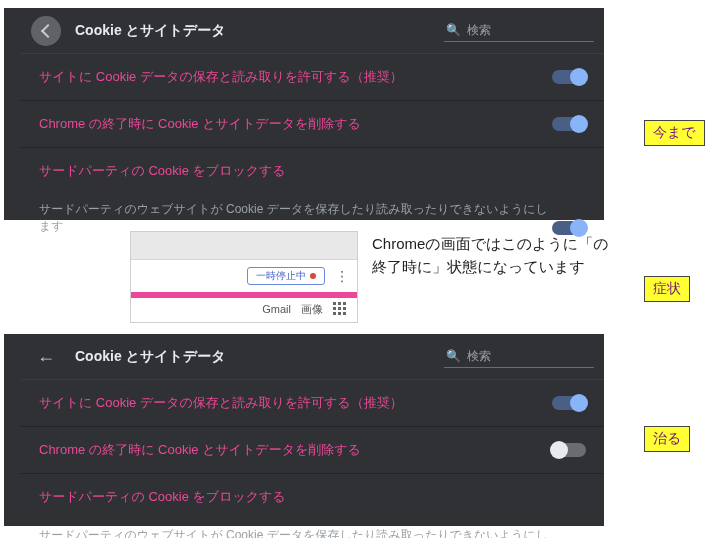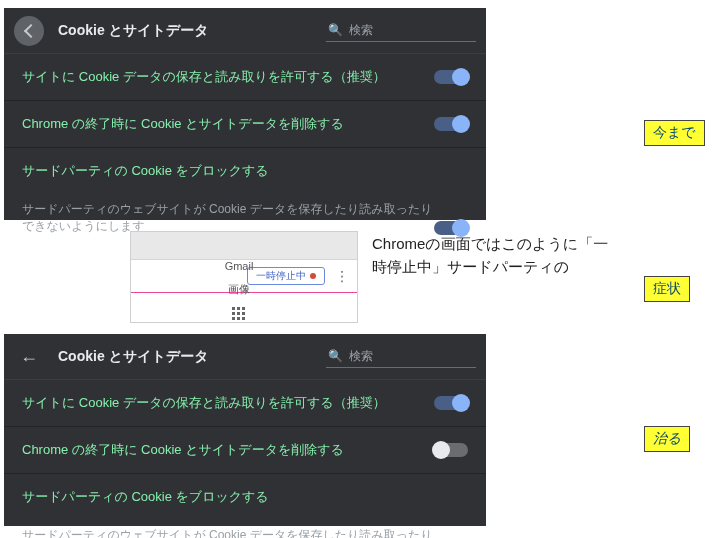--- a/index.html
+++ b/index.html
@@ -9,21 +9,22 @@
     width: 722px;
     height: 538px;
     position: relative;
     font-size: 13px;
   }
 
   
   .panel {
     background: #303135;
     color: #e8eaed;
-    width: 482px;
+    width: 600px;
+    padding-left: 17px;
   }
   .panel-top { position: absolute; left: 4px; top: 8px; height: 212px; }
   .panel-bot { position: absolute; left: 4px; top: 334px; height: 192px; }
 
   .panel-header {
     display: flex;
     align-items: center;
     height: 46px;
     padding: 0 10px;
     border-bottom: 1px solid #3c3d41;
@@ -71,21 +72,21 @@
   }
 
   .row {
     display: flex;
     align-items: center;
     padding: 14px 18px;
     border-bottom: 1px solid #222326;
   }
   .row:last-child { border-bottom: none; align-items: flex-end; }
   .row-text { flex: 1; }
-  .row-title { font-size: 13px; color: #86efac; }
+  .row-title { font-size: 13px; color: #ec4899; }
   .row-sub { font-size: 12px; color: #9aa0a6; margin-top: 21px; }
 
   .toggle {
     width: 34px; height: 14px;
     border-radius: 7px;
     position: relative;
   }
   .toggle.on { background: #4a5f86; }
   .toggle.off { background: #6b6c70; }
   .toggle::after {
@@ -134,22 +135,21 @@
     background: #d44b3a;
   }
   .kebab { font-size: 14px; color: #666; cursor: pointer; }
   .card-bot {
     display: flex;
     justify-content: flex-end;
     align-items: center;
     gap: 10px;
     padding-right: 10px;
     height: 28px;
-    border-top: 1px solid #ec4899;
-    flex-direction: column;
+    border-top: 6px solid #ec4899;
   }
   .apps-grid {
     width: 14px; height: 14px;
     display: grid;
     grid-template-columns: repeat(3, 3px);
     grid-template-rows: repeat(3, 3px);
     gap: 2px;
   }
   .apps-grid span { background: #666; }
 
@@ -163,25 +163,25 @@
     line-height: 1.55;
   }
 
   
   .tag {
     position: absolute;
     background: #ffff33;
     border: 1px solid #444;
     padding: 3px 8px;
     font-size: 14px;
-    color: #0c4a6e;
+    color: #701a75;
   }
   .tag-1 { left: 644px; top: 120px; }
   .tag-2 { left: 644px; top: 276px; text-align: right; }
-  .tag-3 { left: 644px; top: 426px; font-style: italic; }
+  .tag-3 { left: 644px; top: 426px; }
 </style>
 </head>
 <body>
 
 <div class="panel panel-top">
   <div class="panel-header">
     <div class="back-circle">
       <div class="back-arrow"></div>
     </div>
     <div class="hdr-title">Cookie とサイトデータ</div>
@@ -233,21 +233,21 @@
       <span></span>
         <span></span>
         <span></span>
       <span></span>
         <span></span>
         <span></span>
     </div>
   </div>
 </div>
 
-<div class="caption">Chromeの画面ではこのように「一時停止中」サードパーティの</div>
+<div class="caption">Chromeの画面ではこのように「の終了時に」状態になっています</div>
 
 <div class="tag tag-1">今まで</div>
 <div class="tag tag-2">症状</div>
 <div class="tag tag-3">治る</div>
 
 <div class="panel panel-bot">
   <div class="panel-header">
     <div class="back-plain">←</div>
     <div class="hdr-title">Cookie とサイトデータ</div>
     <div class="search-wrap">

